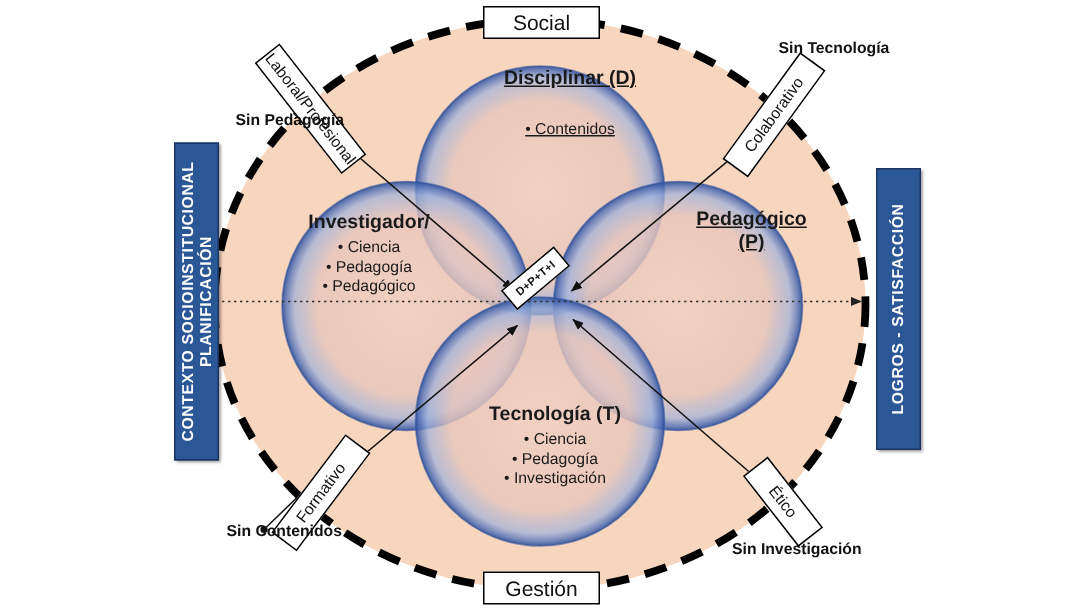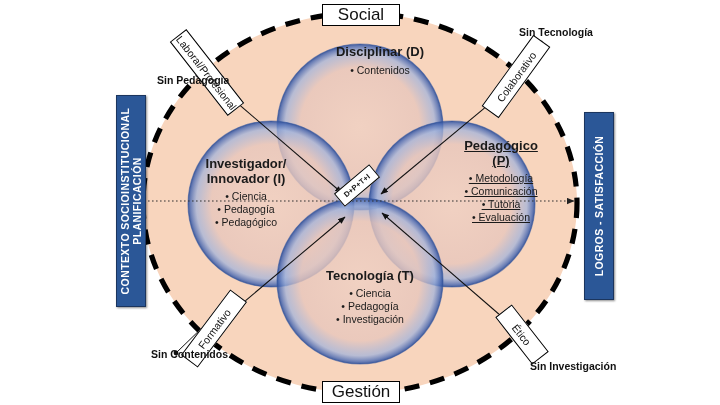--- a/index.html
+++ b/index.html
@@ -15,61 +15,61 @@
         display:flex;align-items:center;justify-content:center;}
   .vbar .vtxt{transform:rotate(-90deg);white-space:nowrap;color:#fff;
         font-weight:bold;font-size:10.5px;letter-spacing:.4px;text-align:center;
         line-height:12px;}
   #bar-left{left:116px;top:95px;width:28px;height:210px;}
   #bar-right{left:584px;top:112px;width:28px;height:186px;}
 
   
   .wbox{position:absolute;background:#fff;border:1.3px solid #000;
         display:flex;align-items:center;justify-content:center;
-        font-size:17px;color:#111;}
+        font-size:14px;color:#111;}
   #box-social{left:322px;top:4px;width:76px;height:20px;}
   #box-gestion{left:322px;top:381px;width:76px;height:20px;}
 
   
   .rbox{position:absolute;background:#fff;border:1.2px solid #000;
         display:flex;align-items:center;justify-content:center;
         font-size:10.5px;color:#111;white-space:nowrap;}
   #rb-laboral{left:160px;top:62px;width:92px;height:19px;
         transform:rotate(52deg);}
   #rb-colab{left:472px;top:66px;width:86px;height:19px;
         transform:rotate(-54deg);}
   #rb-form{left:173px;top:318px;width:80px;height:19px;
         transform:rotate(-53deg);}
   #rb-etico{left:492px;top:324px;width:58px;height:19px;
         transform:rotate(52deg);}
 
   
   .ctext{position:absolute;text-align:center;color:#1a1a1a;}
   .ctitle{font-weight:bold;font-size:13px;line-height:15px;}
   .citem{font-size:10.5px;line-height:13px;white-space:nowrap;}
-  #t-D{left:300px;top:44px;width:160px;}
-  #t-I{left:176px;top:156px;width:140px;}
+  #t-D{left:300px;top:44px;width:160px;text-decoration:underline;}
+  #t-I{left:176px;top:140px;width:140px;}
   #t-P{left:432px;top:138px;width:138px;text-decoration:underline;}
   #t-T{left:292px;top:268px;width:156px;}
   .bullets{margin-top:4px;}
-  #t-D .bullets{margin-top:5px;}
+  #t-D .bullets{margin-top:21px;}
 
   
   #center-label{position:absolute;left:334px;top:177px;width:44px;height:15px;
        background:#fff;border:1px solid #000;transform:rotate(-40deg);
        display:flex;align-items:center;justify-content:center;
        font-size:7.5px;font-weight:bold;color:#111;letter-spacing:.2px;}
 
   
   .elab{position:absolute;font-size:10.5px;font-weight:bold;color:#111;
         white-space:nowrap;}
   #e-sp{left:157px;top:26px;margin-top:48px;}
   #e-st{left:519px;top:26px;}
   #e-sc{left:151px;top:348px;}
-  #e-si{left:530px;top:360px;}
+  #e-si{left:488px;top:360px;}
 </style>
 </head>
 <body>
 
 <div id="stage">
 
   <svg class="layer" viewBox="0 0 720 405">
     <defs>
       <radialGradient id="cg" cx="50%" cy="50%" r="50%">
         <stop offset="0%" stop-color="#EFD0C3" stop-opacity="0.80"></stop>
@@ -147,39 +147,32 @@
   <div class="ctext" id="t-D">
     <div class="ctitle">Disciplinar (D)</div>
     <div class="bullets">
       <div class="citem">• Contenidos</div>
     </div>
   </div>
 
   <div class="ctext" id="t-I">
     <div class="ctitle">
       <span>Investigador/</span><br>
-      <span>Innovador (I)</span>
     </div>
     <div class="bullets">
       <div class="citem">• Ciencia</div>
       <div class="citem">• Pedagogía</div>
       <div class="citem">• Pedagógico</div>
     </div>
   </div>
 
   <div class="ctext" id="t-P">
     <div class="ctitle">
       <span>Pedagógico</span><br>
       <span>(P)</span>
-    </div>
-    <div class="bullets">
-      <div class="citem">• Metodología</div>
-      <div class="citem">• Comunicación</div>
-      <div class="citem">• Tutoria</div>
-      <div class="citem">• Evaluación</div>
     </div>
   </div>
 
   <div class="ctext" id="t-T">
     <div class="ctitle">Tecnología (T)</div>
     <div class="bullets">
       <div class="citem">• Ciencia</div>
       <div class="citem">• Pedagogía</div>
       <div class="citem">• Investigación</div>
     </div>

